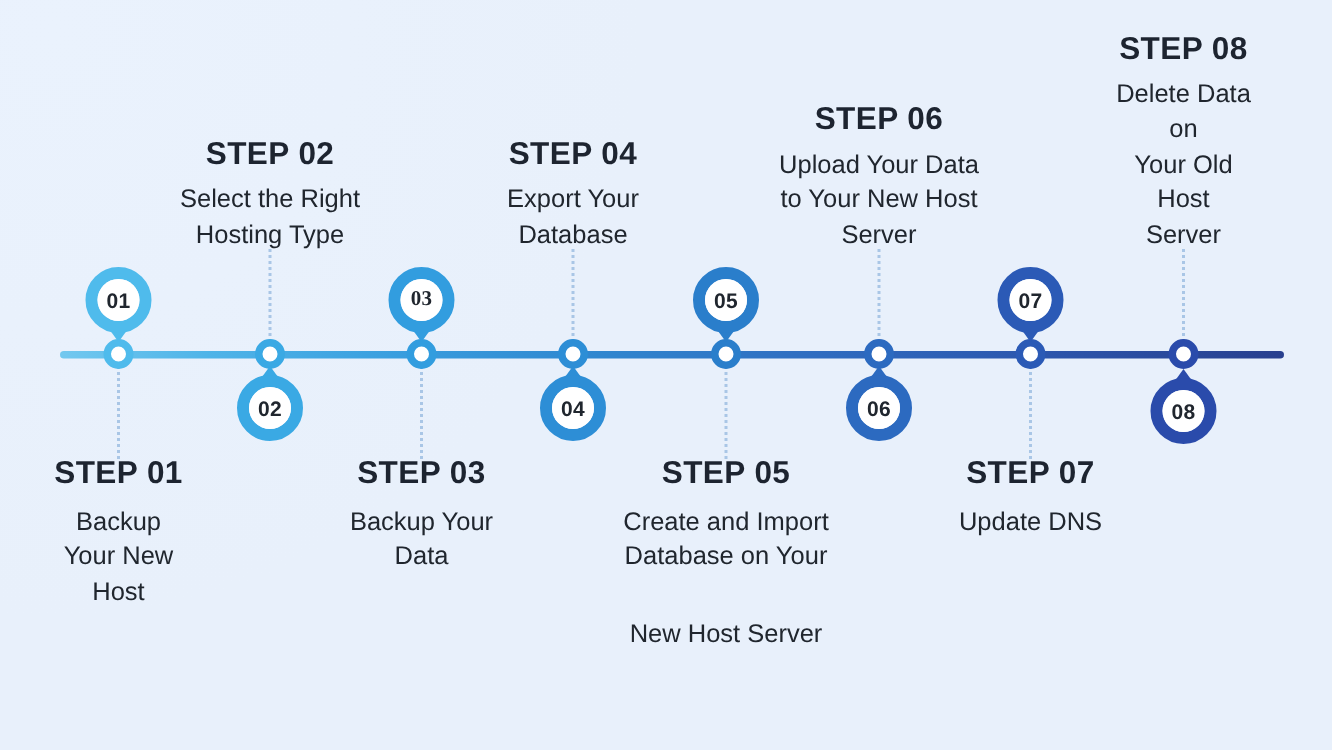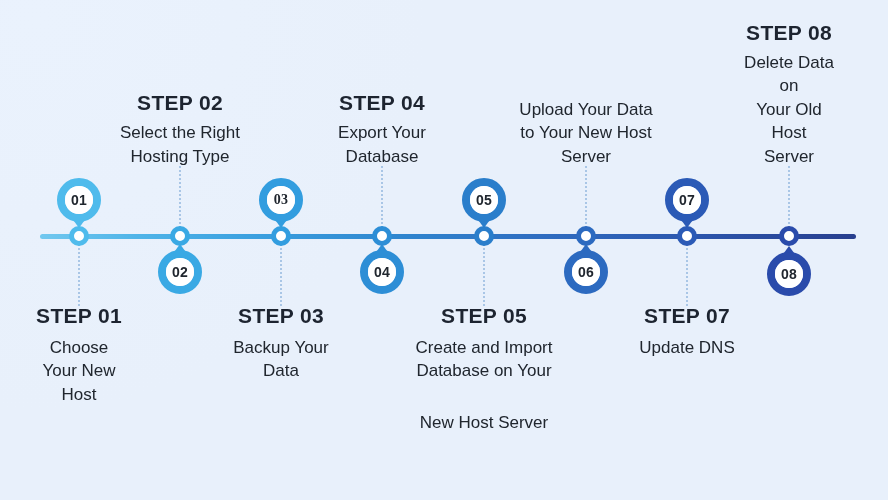--- a/index.html
+++ b/index.html
@@ -152,21 +152,21 @@
       <div class="node" style="left: 79px; border: 5px solid rgb(79, 187, 236);"></div>
       <div class="pin down" style="left: 79px; color: rgb(79, 187, 236); top: 178px;">
         <div class="tail"></div>
         <div class="disc" style="border: 8px solid rgb(79, 187, 236);">
           <div class="inner">01</div>
         </div>
       </div>
       <div class="block below" style="left: 79px; top: 304px;">
         <p class="step-title">STEP 01</p>
         <p class="step-desc">
-          <span style="display: block;">Choose</span>
+          <span style="display: block;">Backup</span>
           <span style="display: block;">Your New</span>
           <span style="display: block;">Host</span>
         </p>
       </div>
       <div class="dotted" style="left: 180px; top: 166px; height: 62px;"></div>
       <div class="node" style="left: 180px; border: 5px solid rgb(58, 169, 228);"></div>
       <div class="pin up" style="left: 180px; color: rgb(58, 169, 228); top: 250px;">
         <div class="tail"></div>
         <div class="disc" style="border: 8px solid rgb(58, 169, 228);">
           <div class="inner">02</div>
@@ -227,20 +227,21 @@
       </div>
       <div class="dotted" style="left: 586px; top: 166px; height: 62px;"></div>
       <div class="node" style="left: 586px; border: 5px solid rgb(44, 106, 192);"></div>
       <div class="pin up" style="left: 586px; color: rgb(44, 106, 192); top: 250px;">
         <div class="tail"></div>
         <div class="disc" style="border: 8px solid rgb(44, 106, 192);">
           <div class="inner">06</div>
         </div>
       </div>
       <div class="block above" style="left: 586px; bottom: 332px;">
+        <p class="step-title">STEP 06</p>
         <p class="step-desc">
           <span style="display: block;">Upload Your Data</span>
           <span style="display: block;">to Your New Host</span>
           <span style="display: block;">Server</span>
         </p>
       </div>
       <div class="dotted" style="left: 687px; top: 244px; height: 62px;"></div>
       <div class="node" style="left: 687px; border: 5px solid rgb(43, 90, 182);"></div>
       <div class="pin down" style="left: 687px; color: rgb(43, 90, 182); top: 178px;">
         <div class="tail"></div>

